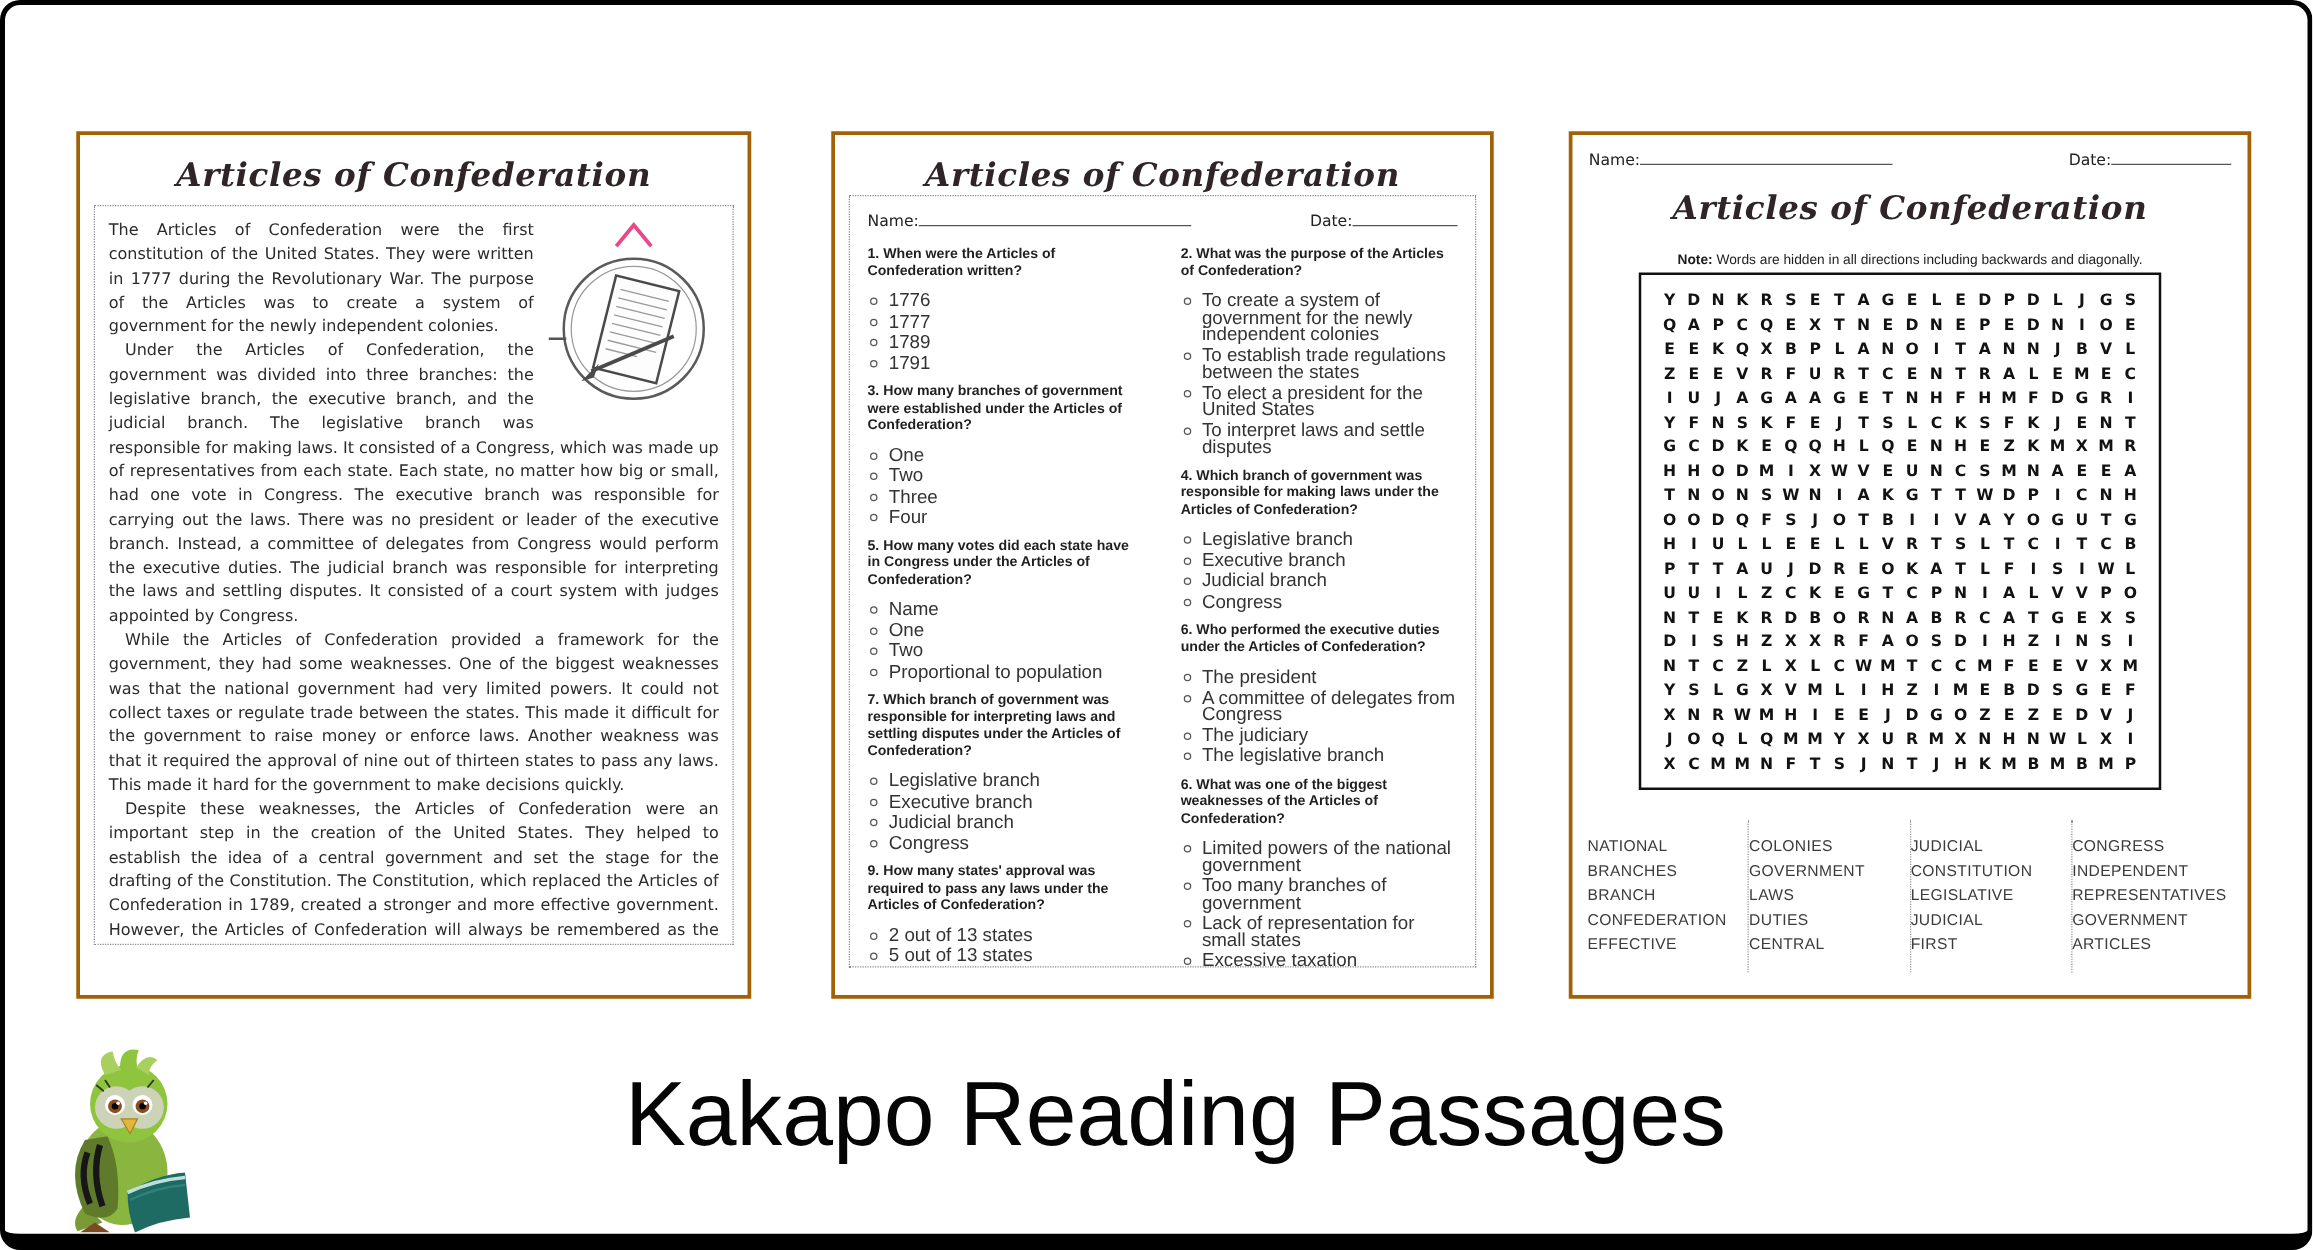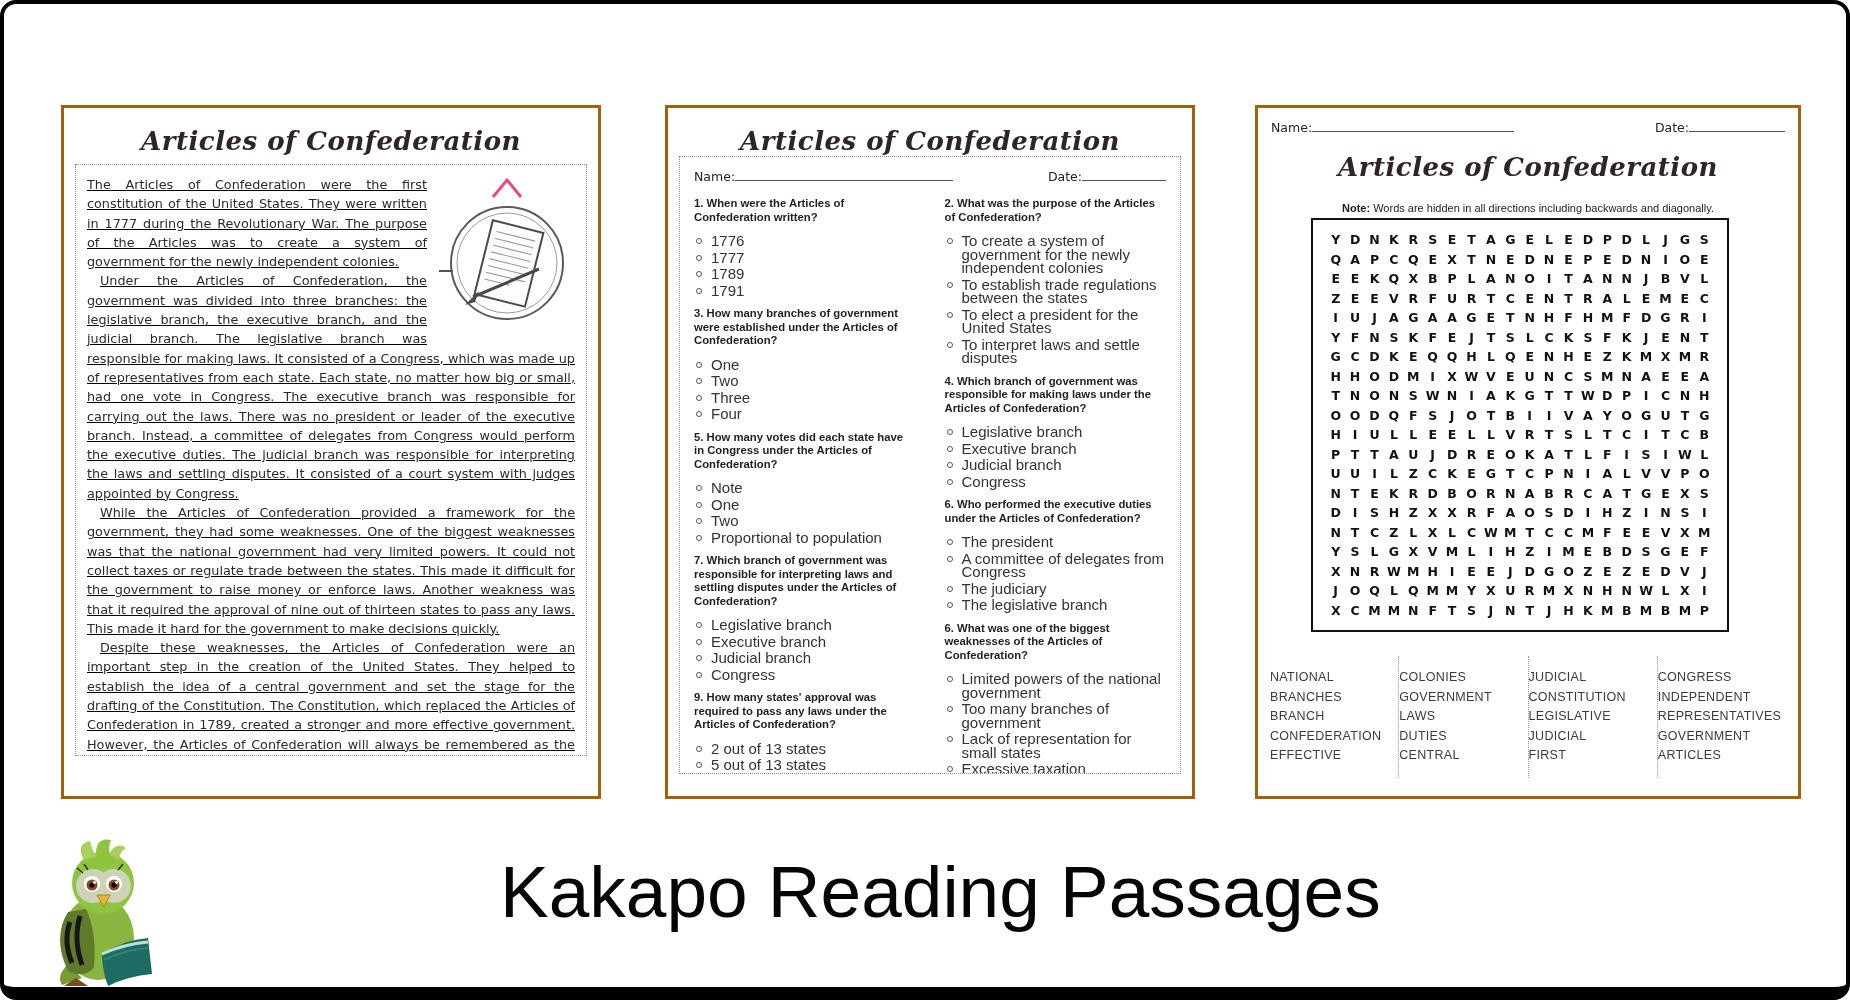--- a/index.html
+++ b/index.html
@@ -11,21 +11,21 @@
         box-sizing:border-box;}
   .page1{left:61px;width:540px;}
   .page2{left:665px;width:530px;}
   .page3{left:1255px;width:546px;}
   .script-title{position:absolute;left:0;right:0;text-align:center;
         font-family:"DejaVu Serif",serif;font-style:italic;font-weight:700;
         font-size:26px;color:#2f2527;letter-spacing:.5px;white-space:nowrap;}
   .p1-title,.p2-title{top:18px;}
   .dotted-box{position:absolute;border:1px dotted #8a8a8a;box-sizing:border-box;overflow:hidden;}
   
-  .p1-box{left:11px;right:11px;top:56px;bottom:40px;padding:10px 11px;text-decoration:underline;}
+  .p1-box{left:11px;right:11px;top:56px;bottom:40px;padding:10px 11px;}
   .passage{font-size:12.8px;line-height:19.3px;color:#2b2b2b;text-align:justify;}
   .passage p{margin:0;text-indent:13px;}
   .passage p.first{text-indent:0;}
   .illus{float:right;width:138px;height:158px;margin:0 0 4px 10px;}
   
   .p2-box{left:11px;right:11px;top:48px;bottom:22px;padding:12px 14px;}
   .nd-row{display:flex;justify-content:space-between;align-items:flex-end;
           font-size:12.5px;color:#222;}
   .uline{display:inline-block;border-bottom:1.5px solid #555;height:10px;}
   .q-cols{display:flex;gap:29px;margin-top:13px;}
@@ -118,21 +118,21 @@
             </div>
             <div class="q-block">
               <div class="q-head">3. How many branches of government were established under the Articles of Confederation?</div>
               <div class="q-opt"><span class="bullet"></span><span>One</span></div>
               <div class="q-opt"><span class="bullet"></span><span>Two</span></div>
               <div class="q-opt"><span class="bullet"></span><span>Three</span></div>
               <div class="q-opt"><span class="bullet"></span><span>Four</span></div>
             </div>
             <div class="q-block">
               <div class="q-head">5. How many votes did each state have in Congress under the Articles of Confederation?</div>
-              <div class="q-opt"><span class="bullet"></span><span>Note</span></div>
+              <div class="q-opt"><span class="bullet"></span><span>Name</span></div>
               <div class="q-opt"><span class="bullet"></span><span>One</span></div>
               <div class="q-opt"><span class="bullet"></span><span>Two</span></div>
               <div class="q-opt"><span class="bullet"></span><span>Proportional to population</span></div>
             </div>
             <div class="q-block">
               <div class="q-head">7. Which branch of government was responsible for interpreting laws and settling disputes under the Articles of Confederation?</div>
               <div class="q-opt"><span class="bullet"></span><span>Legislative branch</span></div>
               <div class="q-opt"><span class="bullet"></span><span>Executive branch</span></div>
               <div class="q-opt"><span class="bullet"></span><span>Judicial branch</span></div>
               <div class="q-opt"><span class="bullet"></span><span>Congress</span></div>

